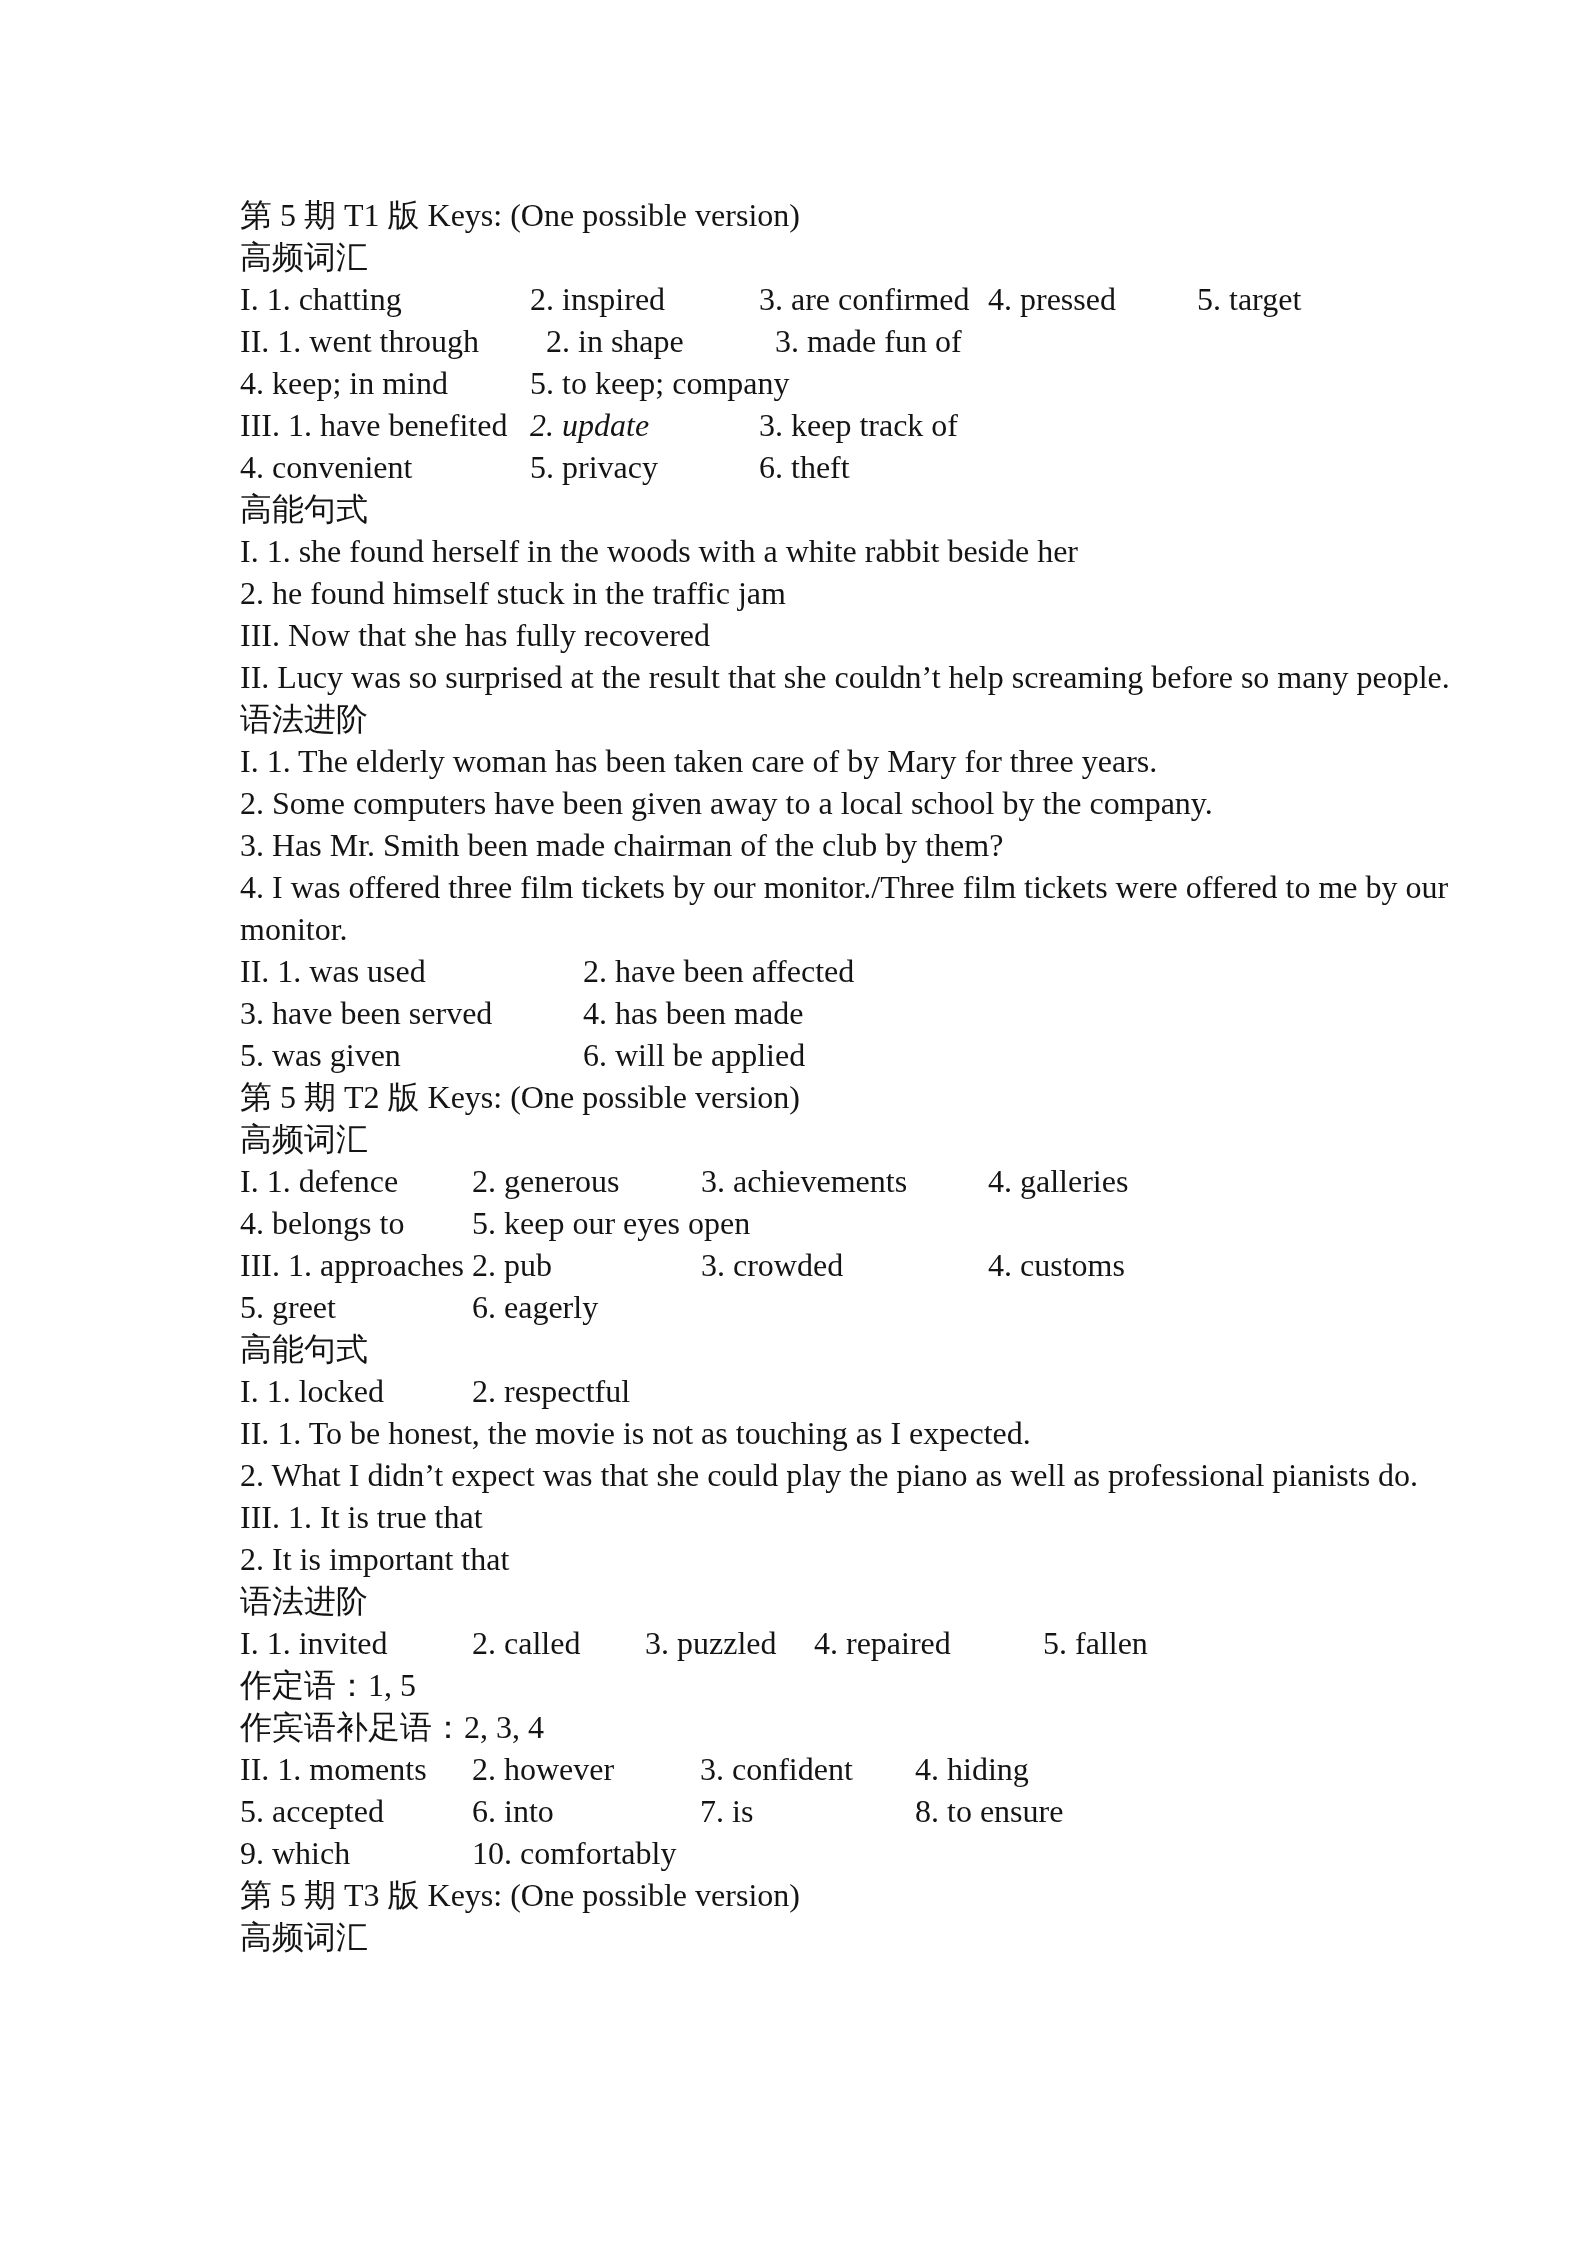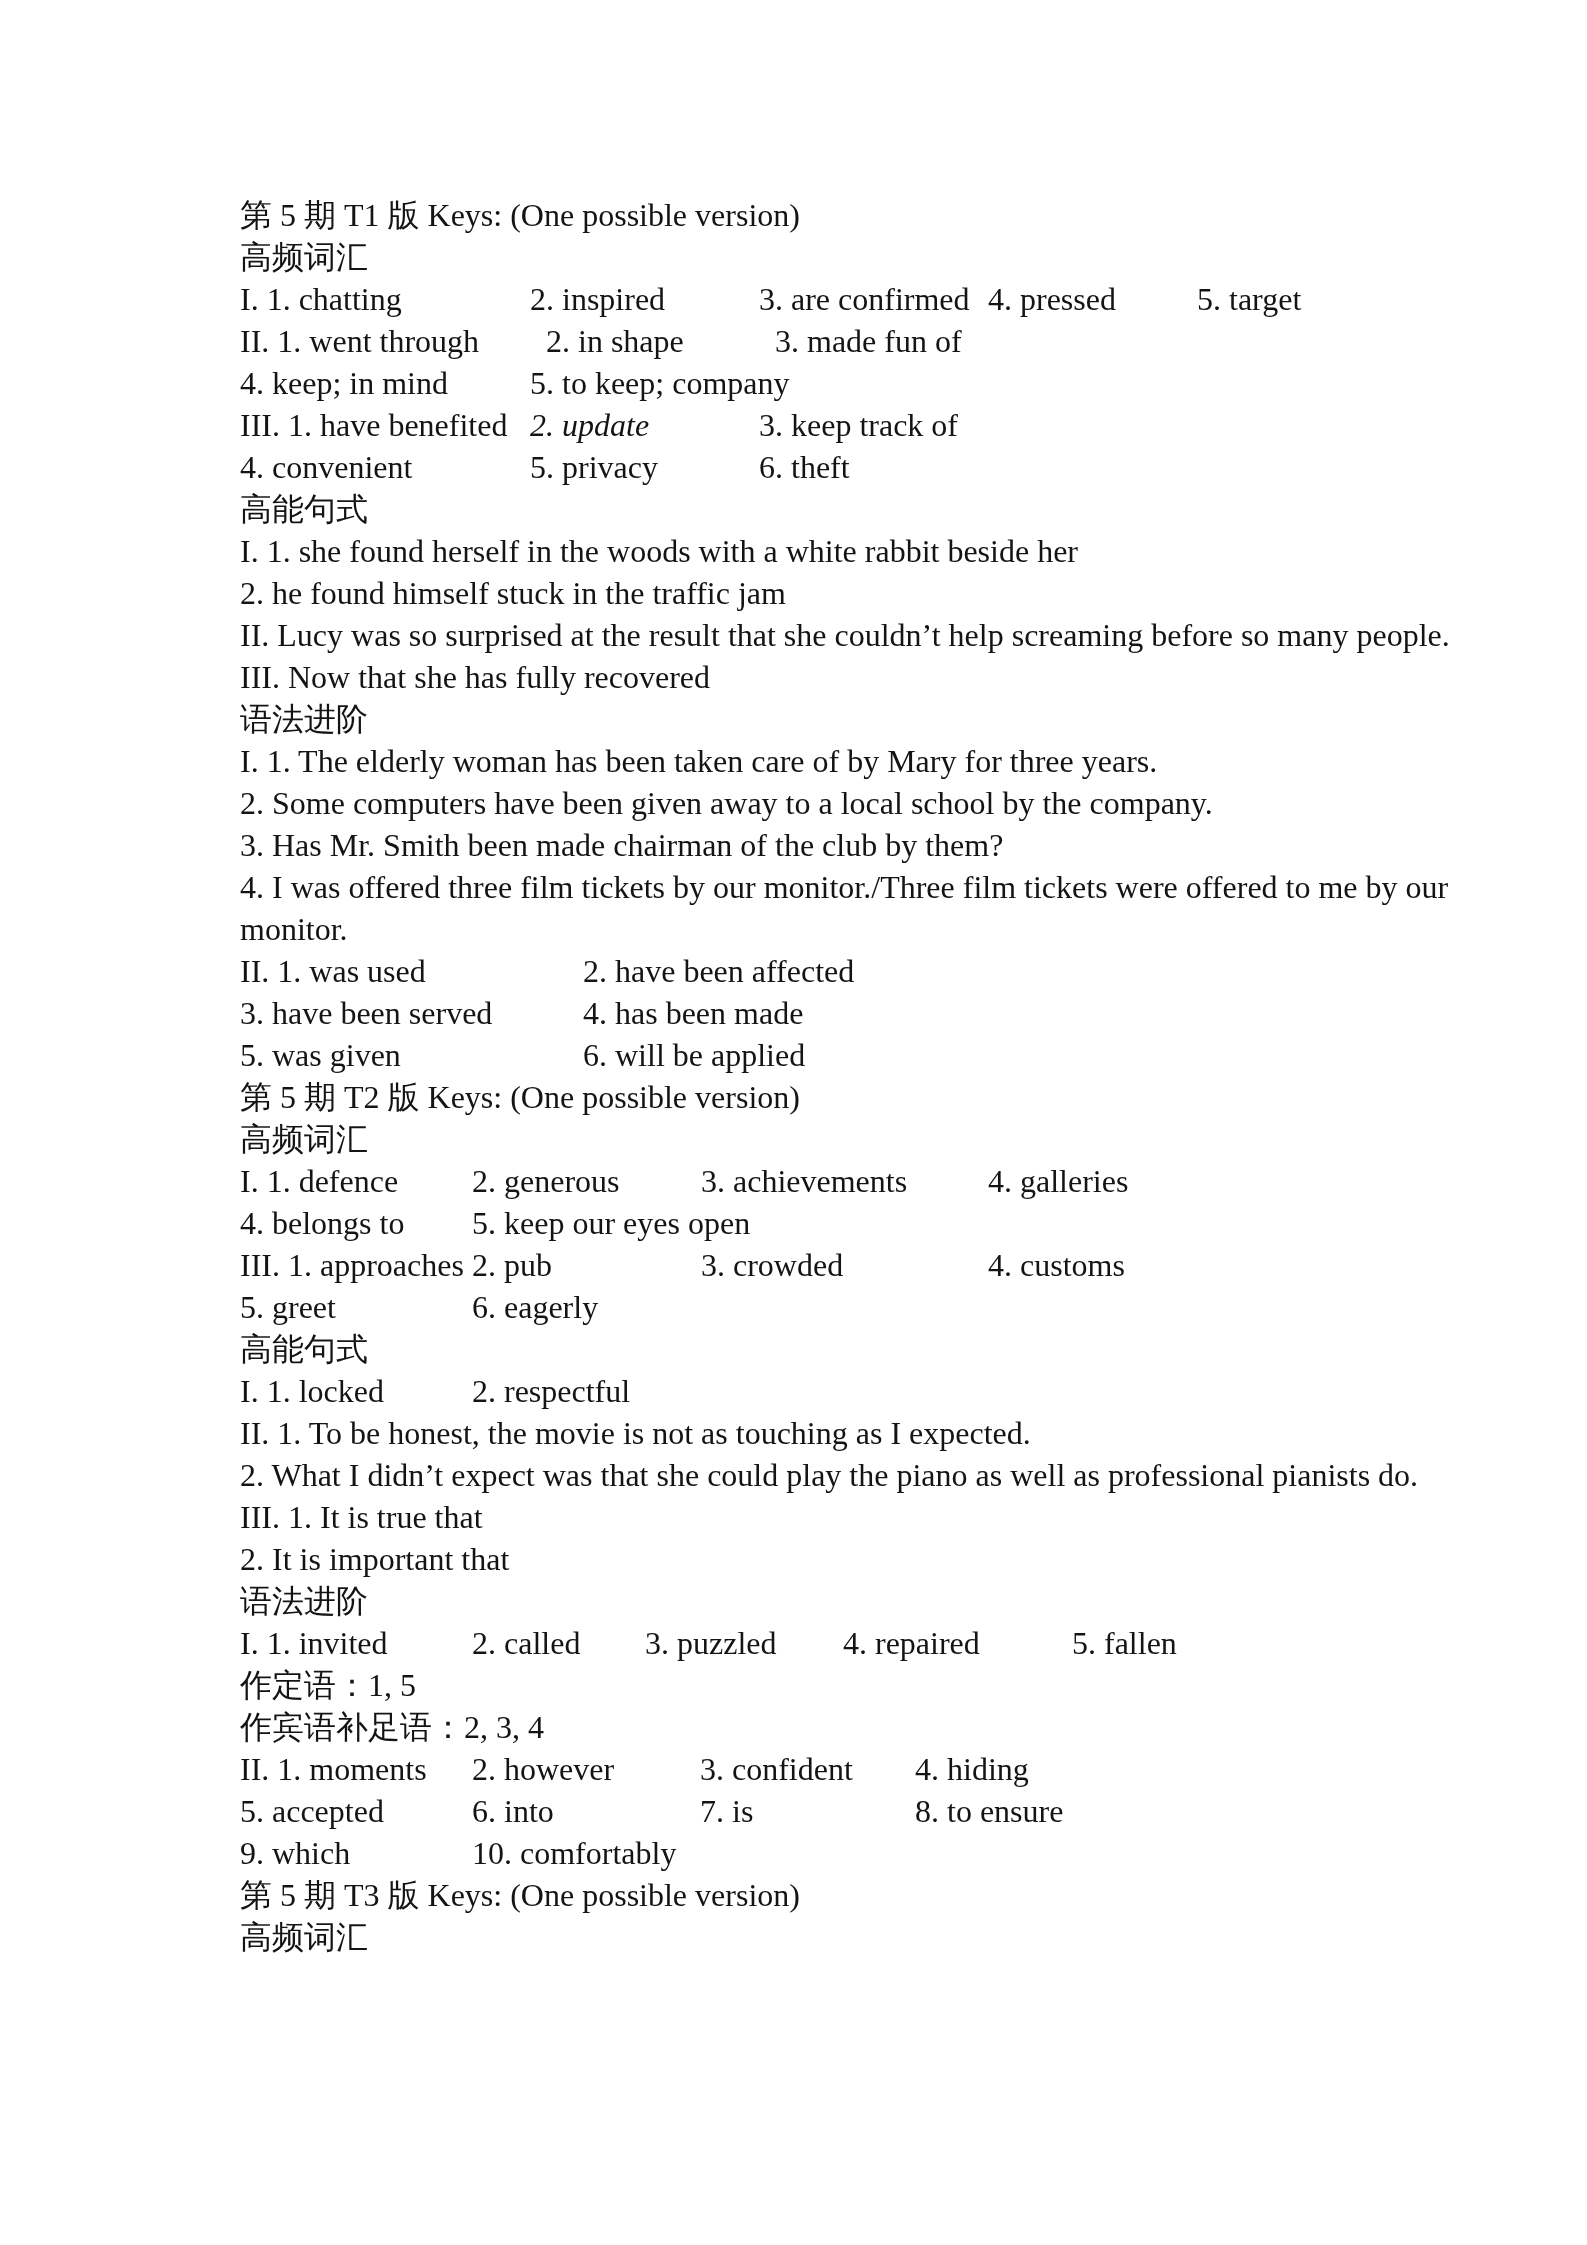--- a/index.html
+++ b/index.html
@@ -42,22 +42,22 @@
     <div class="line"><span class="cell">第 5 期 T1 版 Keys: (One possible version)</span></div>
     <div class="line"><span class="cell">高频词汇</span></div>
     <div class="line"><span class="cell" style="min-width: 290px;">I. 1. chatting</span><span class="cell" style="min-width: 229px;">2. inspired</span><span class="cell" style="min-width: 229px;">3. are confirmed</span><span class="cell" style="min-width: 209px;">4. pressed</span><span class="cell">5. target</span></div>
     <div class="line"><span class="cell" style="min-width: 290px;">II. 1. went through</span><span class="cell" style="min-width: 229px; margin-left: 16px;">2. in shape</span><span class="cell">3. made fun of</span></div>
     <div class="line"><span class="cell" style="min-width: 290px;">4. keep; in mind</span><span class="cell">5. to keep; company</span></div>
     <div class="line"><span class="cell" style="min-width: 290px;">III. 1. have benefited</span><span class="cell" style="min-width: 229px; font-style: italic;">2. update</span><span class="cell">3. keep track of</span></div>
     <div class="line"><span class="cell" style="min-width: 290px;">4. convenient</span><span class="cell" style="min-width: 229px;">5. privacy</span><span class="cell">6. theft</span></div>
     <div class="line"><span class="cell">高能句式</span></div>
     <div class="line"><span class="cell">I. 1. she found herself in the woods with a white rabbit beside her</span></div>
     <div class="line"><span class="cell">2. he found himself stuck in the traffic jam</span></div>
+    <div class="line"><span class="cell">III. Now that she has fully recovered</span></div>
     <div class="line"><span class="cell">II. Lucy was so surprised at the result that she couldn’t help screaming before so many people.</span></div>
-    <div class="line"><span class="cell">III. Now that she has fully recovered</span></div>
     <div class="line"><span class="cell">语法进阶</span></div>
     <div class="line"><span class="cell">I. 1. The elderly woman has been taken care of by Mary for three years.</span></div>
     <div class="line"><span class="cell">2. Some computers have been given away to a local school by the company.</span></div>
     <div class="line"><span class="cell">3. Has Mr. Smith been made chairman of the club by them?</span></div>
     <div class="line justify"><span class="cell">4. I was offered three film tickets by our monitor./Three film tickets were offered to me by our</span></div>
     <div class="line"><span class="cell">monitor.</span></div>
     <div class="line"><span class="cell" style="min-width: 343px;">II. 1. was used</span><span class="cell">2. have been affected</span></div>
     <div class="line"><span class="cell" style="min-width: 343px;">3. have been served</span><span class="cell">4. has been made</span></div>
     <div class="line"><span class="cell" style="min-width: 343px;">5. was given</span><span class="cell">6. will be applied</span></div>
     <div class="line"><span class="cell">第 5 期 T2 版 Keys: (One possible version)</span></div>
@@ -66,21 +66,21 @@
     <div class="line"><span class="cell" style="min-width: 232px;">4. belongs to</span><span class="cell">5. keep our eyes open</span></div>
     <div class="line"><span class="cell" style="min-width: 232px;">III. 1. approaches</span><span class="cell" style="min-width: 229px;">2. pub</span><span class="cell" style="min-width: 287px;">3. crowded</span><span class="cell">4. customs</span></div>
     <div class="line"><span class="cell" style="min-width: 232px;">5. greet</span><span class="cell">6. eagerly</span></div>
     <div class="line"><span class="cell">高能句式</span></div>
     <div class="line"><span class="cell" style="min-width: 232px;">I. 1. locked</span><span class="cell">2. respectful</span></div>
     <div class="line"><span class="cell">II. 1. To be honest, the movie is not as touching as I expected.</span></div>
     <div class="line"><span class="cell">2. What I didn’t expect was that she could play the piano as well as professional pianists do.</span></div>
     <div class="line"><span class="cell">III. 1. It is true that</span></div>
     <div class="line"><span class="cell">2. It is important that</span></div>
     <div class="line"><span class="cell">语法进阶</span></div>
-    <div class="line"><span class="cell" style="min-width: 232px;">I. 1. invited</span><span class="cell" style="min-width: 173px;">2. called</span><span class="cell" style="min-width: 169px;">3. puzzled</span><span class="cell" style="min-width: 229px; margin-left: 29px;">4. repaired</span><span class="cell">5. fallen</span></div>
+    <div class="line"><span class="cell" style="min-width: 232px;">I. 1. invited</span><span class="cell" style="min-width: 173px;">2. called</span><span class="cell" style="min-width: 169px;">3. puzzled</span><span class="cell" style="min-width: 229px;">4. repaired</span><span class="cell">5. fallen</span></div>
     <div class="line"><span class="cell">作定语：1, 5</span></div>
     <div class="line"><span class="cell">作宾语补足语：2, 3, 4</span></div>
     <div class="line"><span class="cell" style="min-width: 232px;">II. 1. moments</span><span class="cell" style="min-width: 228px;">2. however</span><span class="cell" style="min-width: 215px;">3. confident</span><span class="cell">4. hiding</span></div>
     <div class="line"><span class="cell" style="min-width: 232px;">5. accepted</span><span class="cell" style="min-width: 228px;">6. into</span><span class="cell" style="min-width: 215px;">7. is</span><span class="cell">8. to ensure</span></div>
     <div class="line"><span class="cell" style="min-width: 232px;">9. which</span><span class="cell">10. comfortably</span></div>
     <div class="line"><span class="cell">第 5 期 T3 版 Keys: (One possible version)</span></div>
     <div class="line"><span class="cell">高频词汇</span></div>
   </div>
 
 </body></html>

